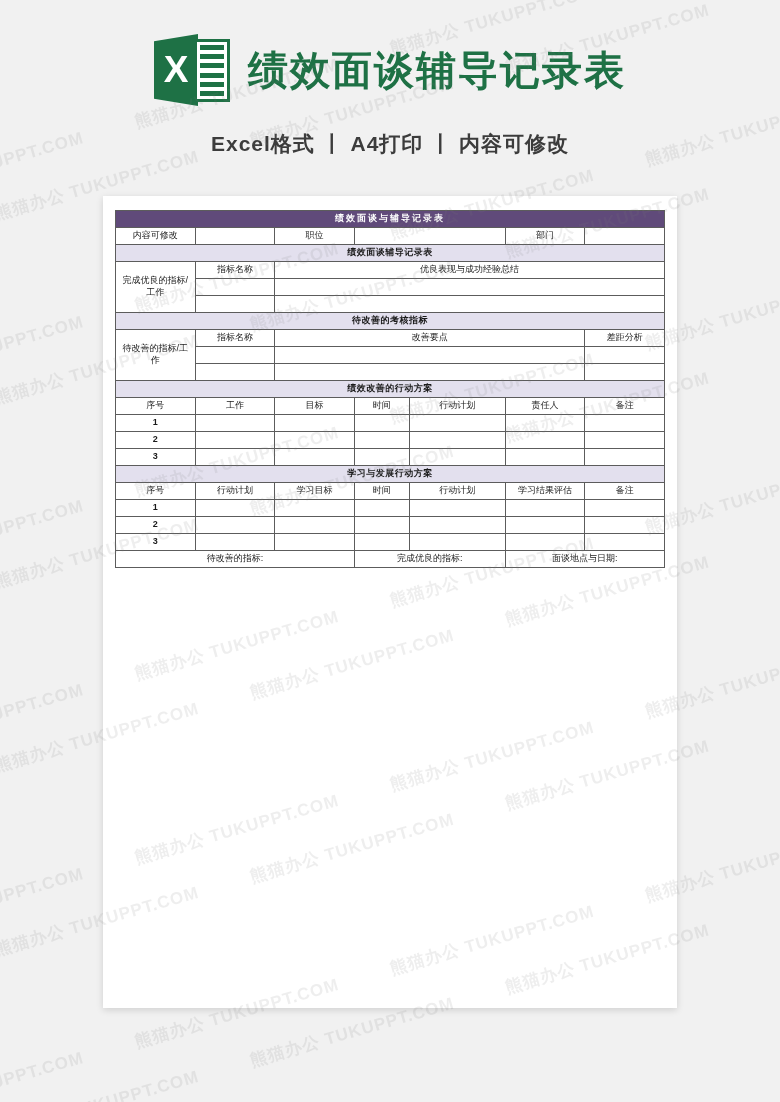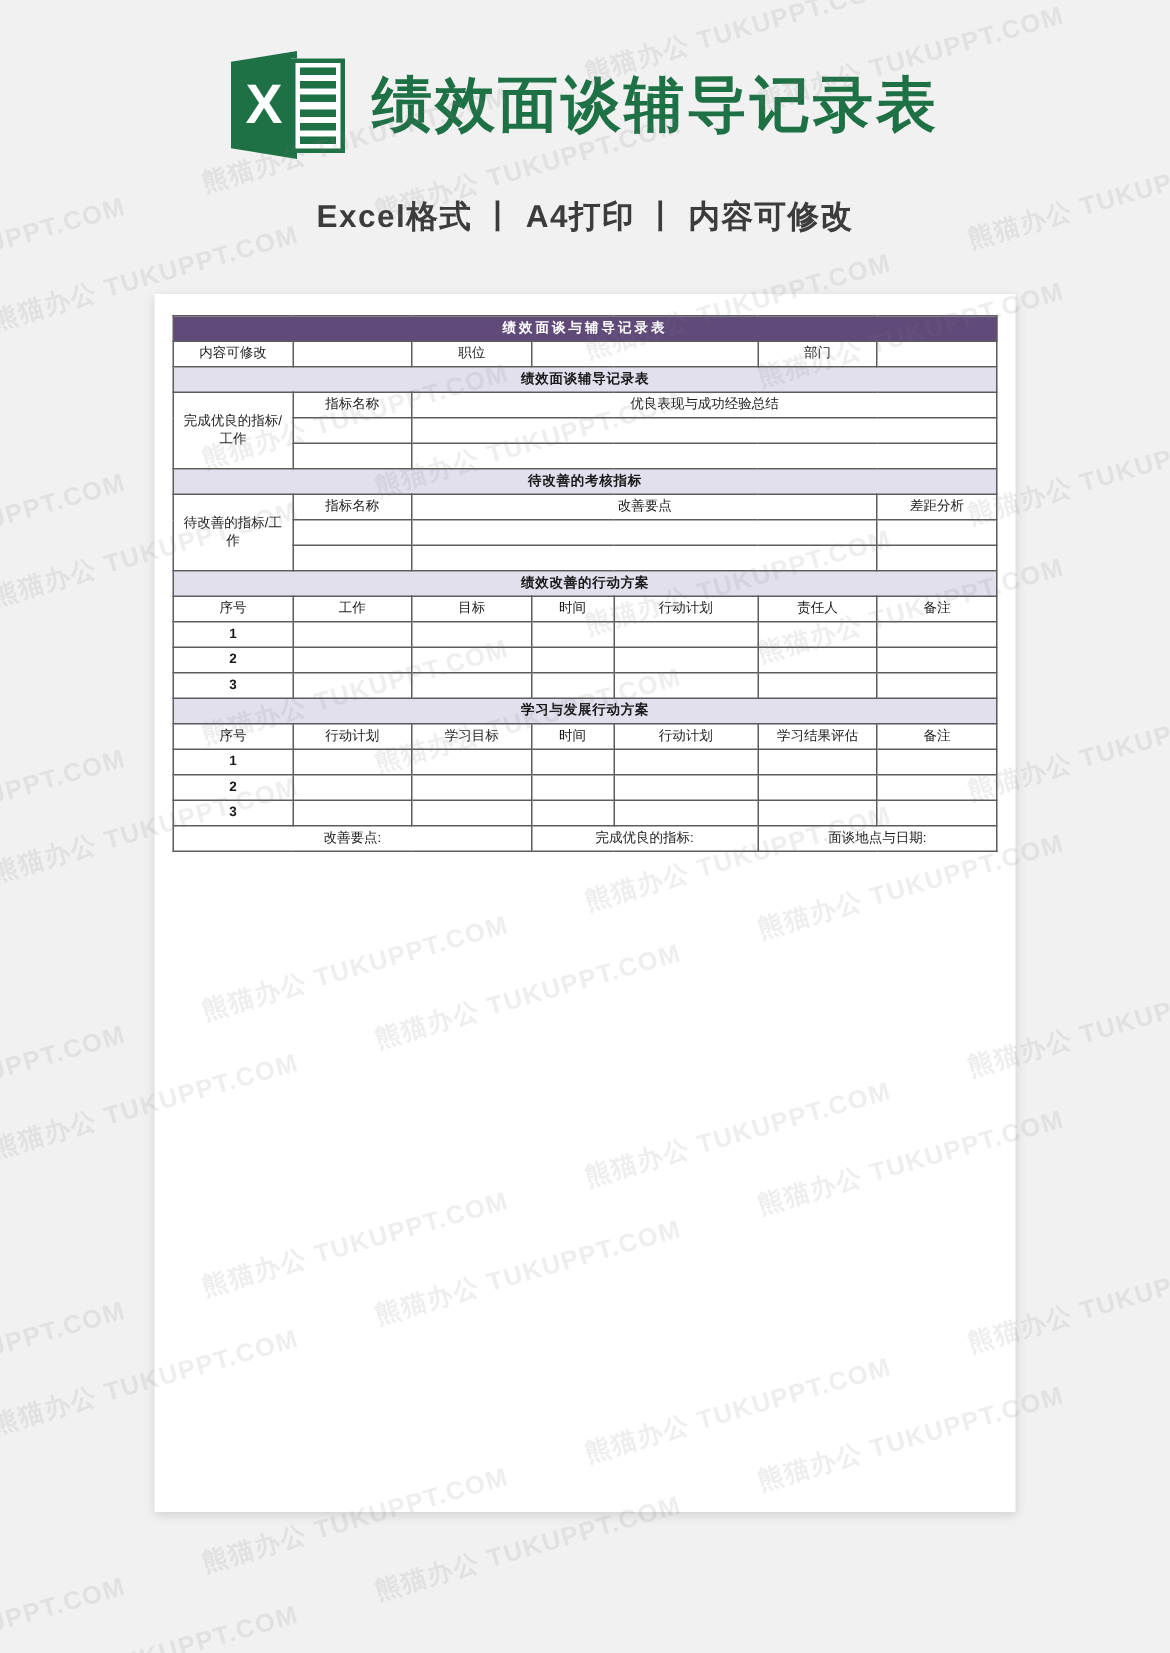--- a/index.html
+++ b/index.html
@@ -349,21 +349,21 @@
       <td class="numcell">3</td>
       <td class="datacell"></td>
       <td class="datacell"></td>
       <td class="datacell"></td>
       <td class="datacell"></td>
       <td class="datacell"></td>
       <td class="datacell"></td>
     </tr>
 
     <tr>
-      <td class="sign" colspan="3">改善要点:</td>
+      <td class="sign" colspan="3">待改善的指标:</td>
       <td class="sign" colspan="2">完成优良的指标:</td>
       <td class="sign" colspan="2">面谈地点与日期:</td>
     </tr>
   </tbody>
     </table>
 </div>
 
 <div class="watermark-layer" id="wm">
     <div class="wm-row" style="top: 0px; left: -120px;"><span>熊猫办公 TUKUPPT.COM</span></div>
     <div class="wm-row" style="top: 92px; left: -260px;"><span>熊猫办公 TUKUPPT.COM</span></div>

